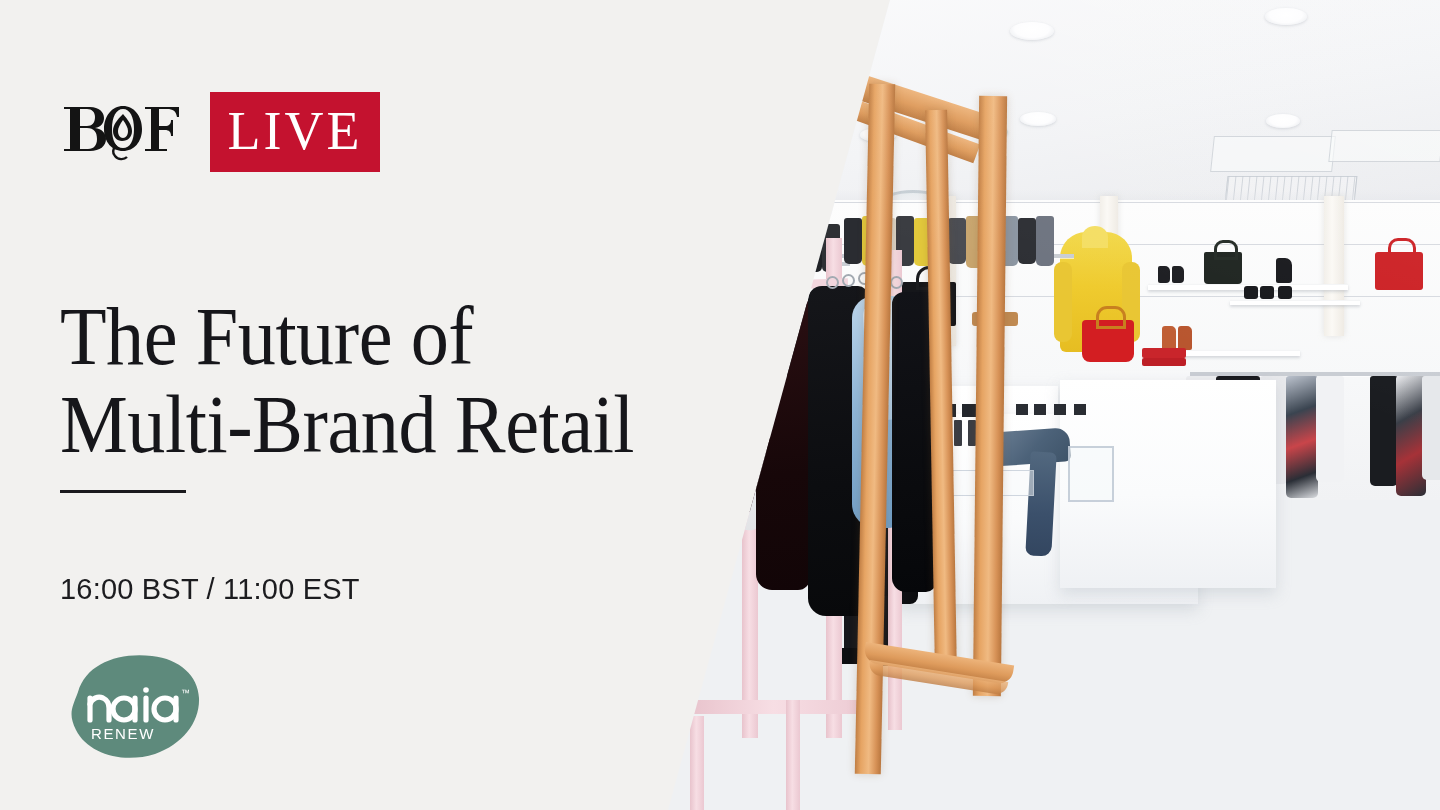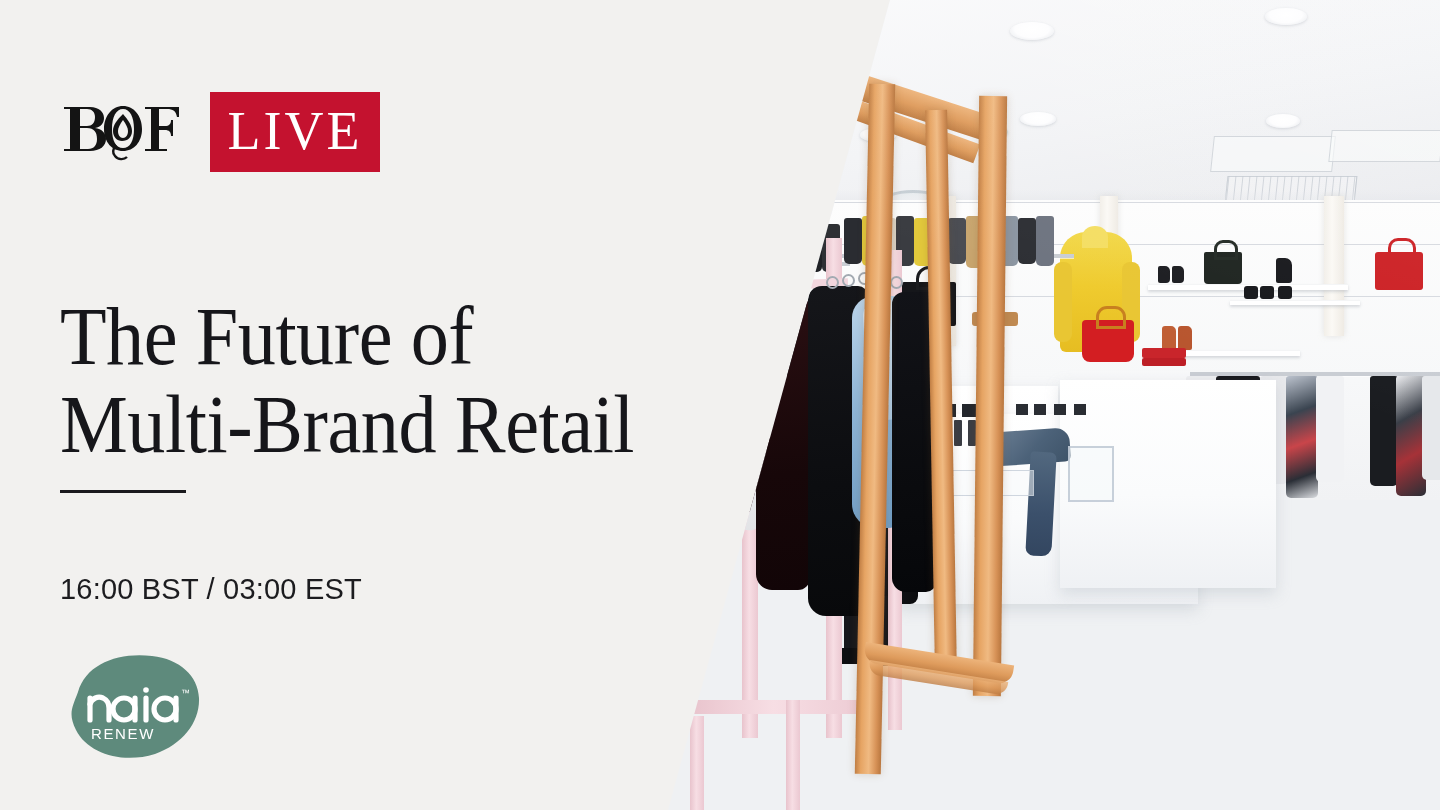--- a/index.html
+++ b/index.html
@@ -368,21 +368,21 @@
       </div>
     </div>
 
     <h1 class="headline">
       <span class="l1">The Future of</span>
       <span class="l2">Multi-Brand Retail</span>
     </h1>
 
     <div class="rule"></div>
 
-    <div class="time">16:00 BST / 03:00 EST</div>
+    <div class="time">16:00 BST / 11:00 EST</div>
 
     <div class="naia">
       <svg width="146" height="110" viewBox="0 0 146 110" xmlns="http://www.w3.org/2000/svg" aria-hidden="true">
         <path d="M18 40 C26 12 58 0 92 4 c28 3 46 20 47 42 1 24-16 46-44 56 C63 112 28 102 16 78 8 62 12 56 18 40 Z" fill="#5E8A7C"></path>
         <g fill="none" stroke="#FFFFFF" stroke-width="5.2" stroke-linecap="round">
 
           <path d="M30 68 V46"></path>
           <path d="M30 52 c2-6 8-8 13-6 4 2 6 5 6 10 V68"></path>
 
           <circle cx="64" cy="57" r="11"></circle>

